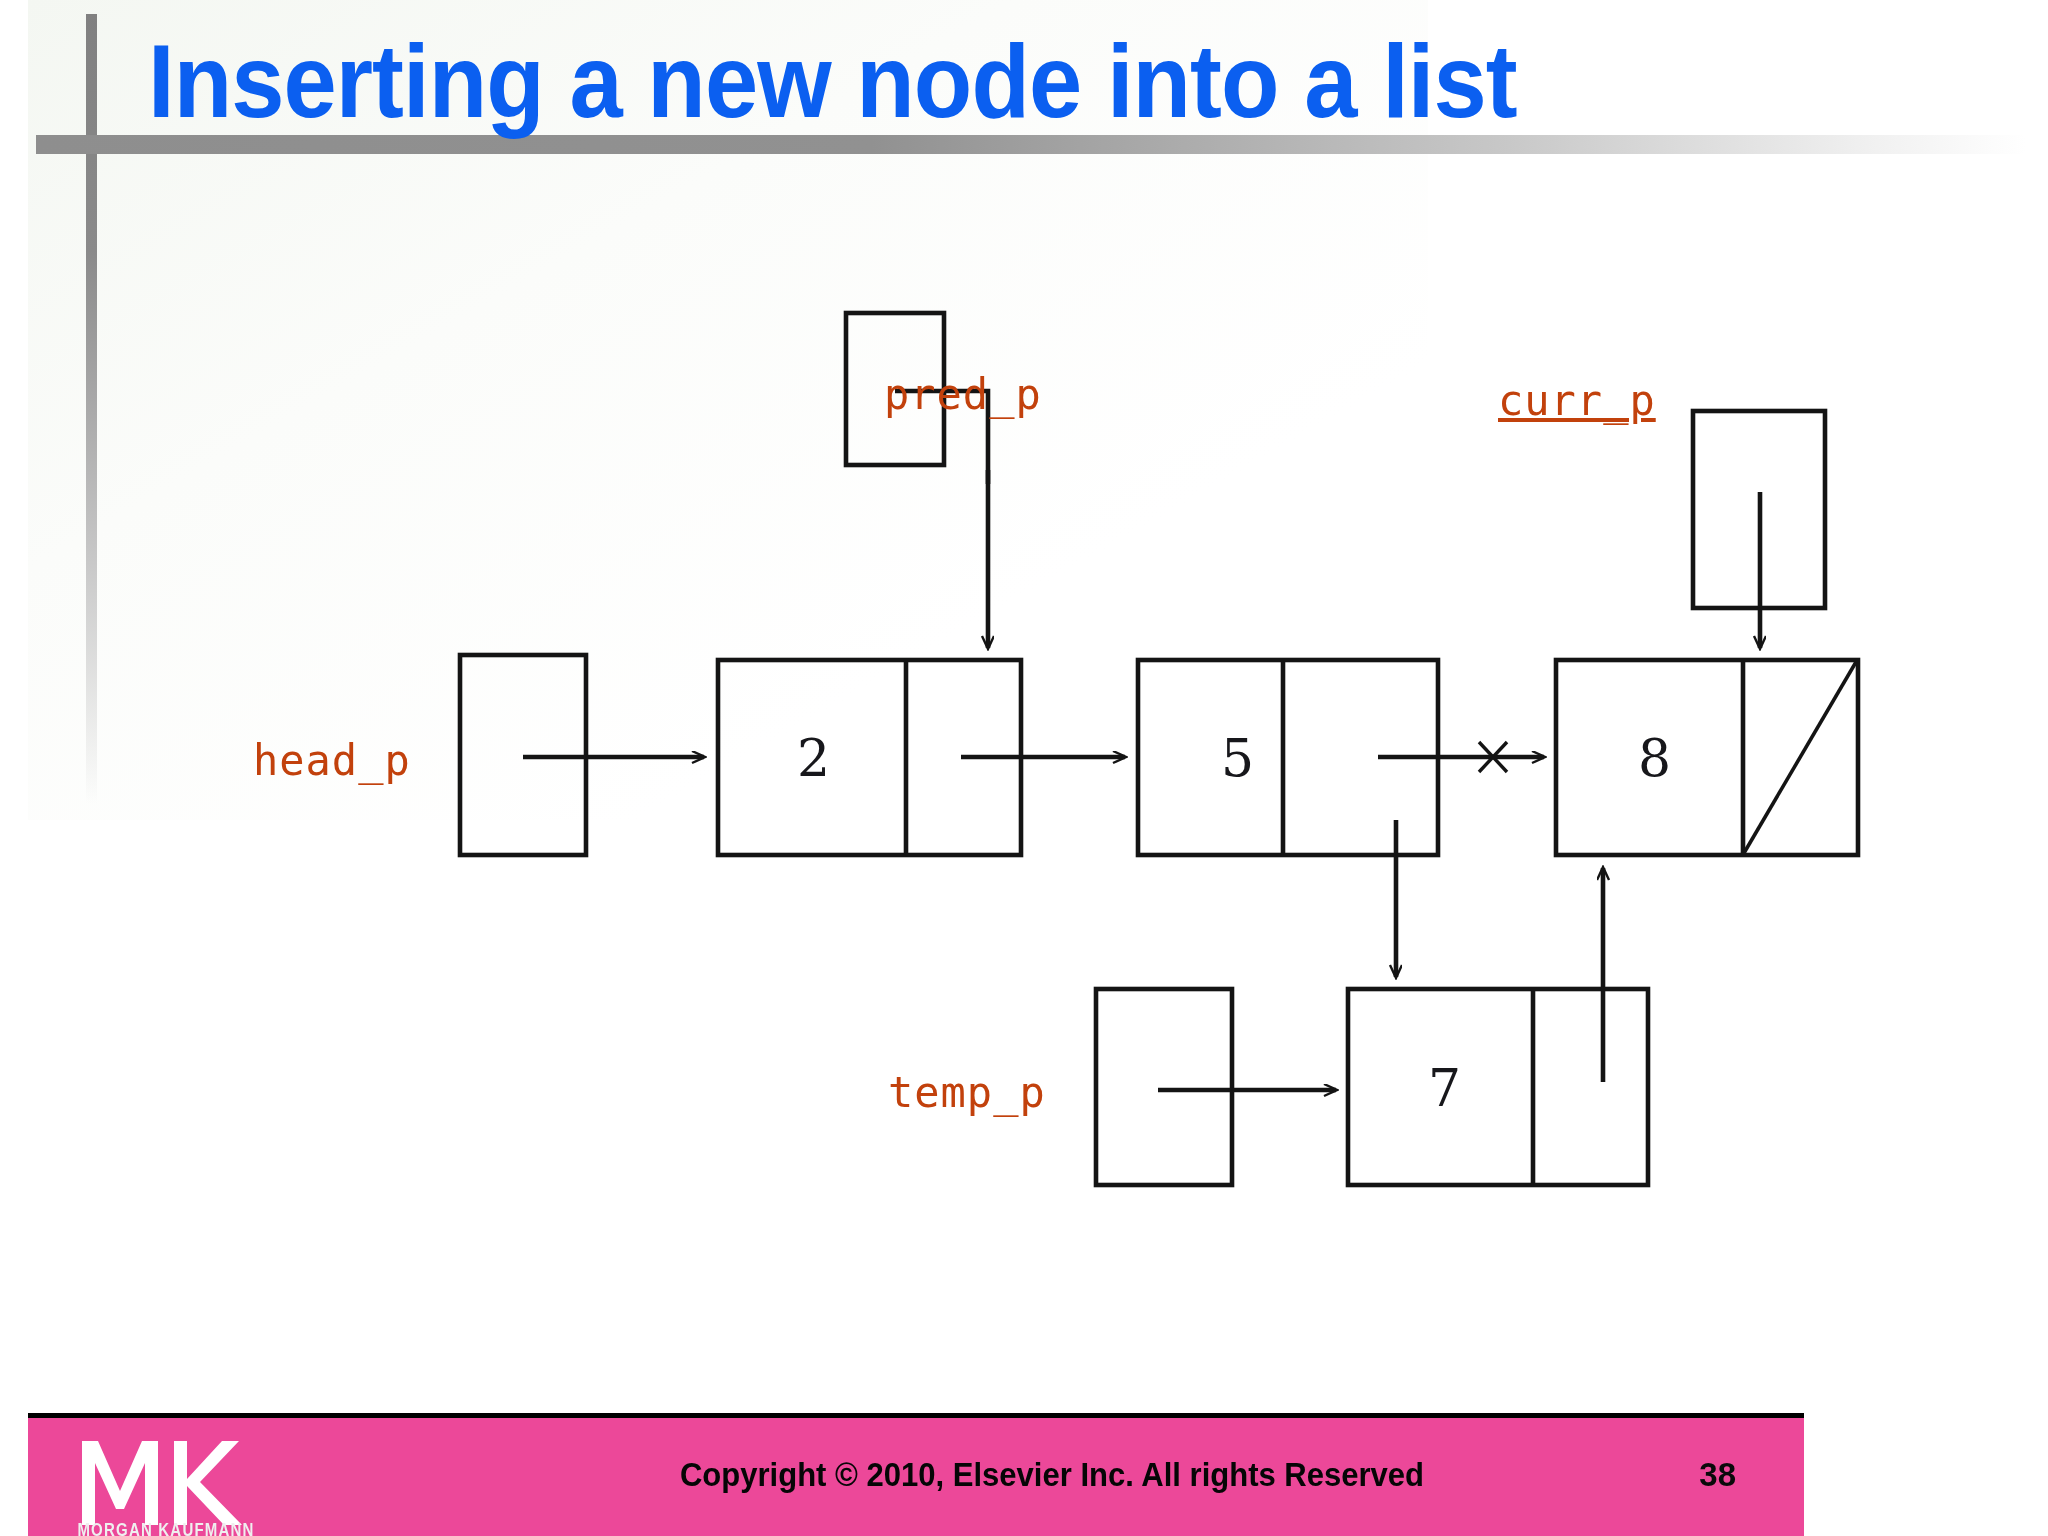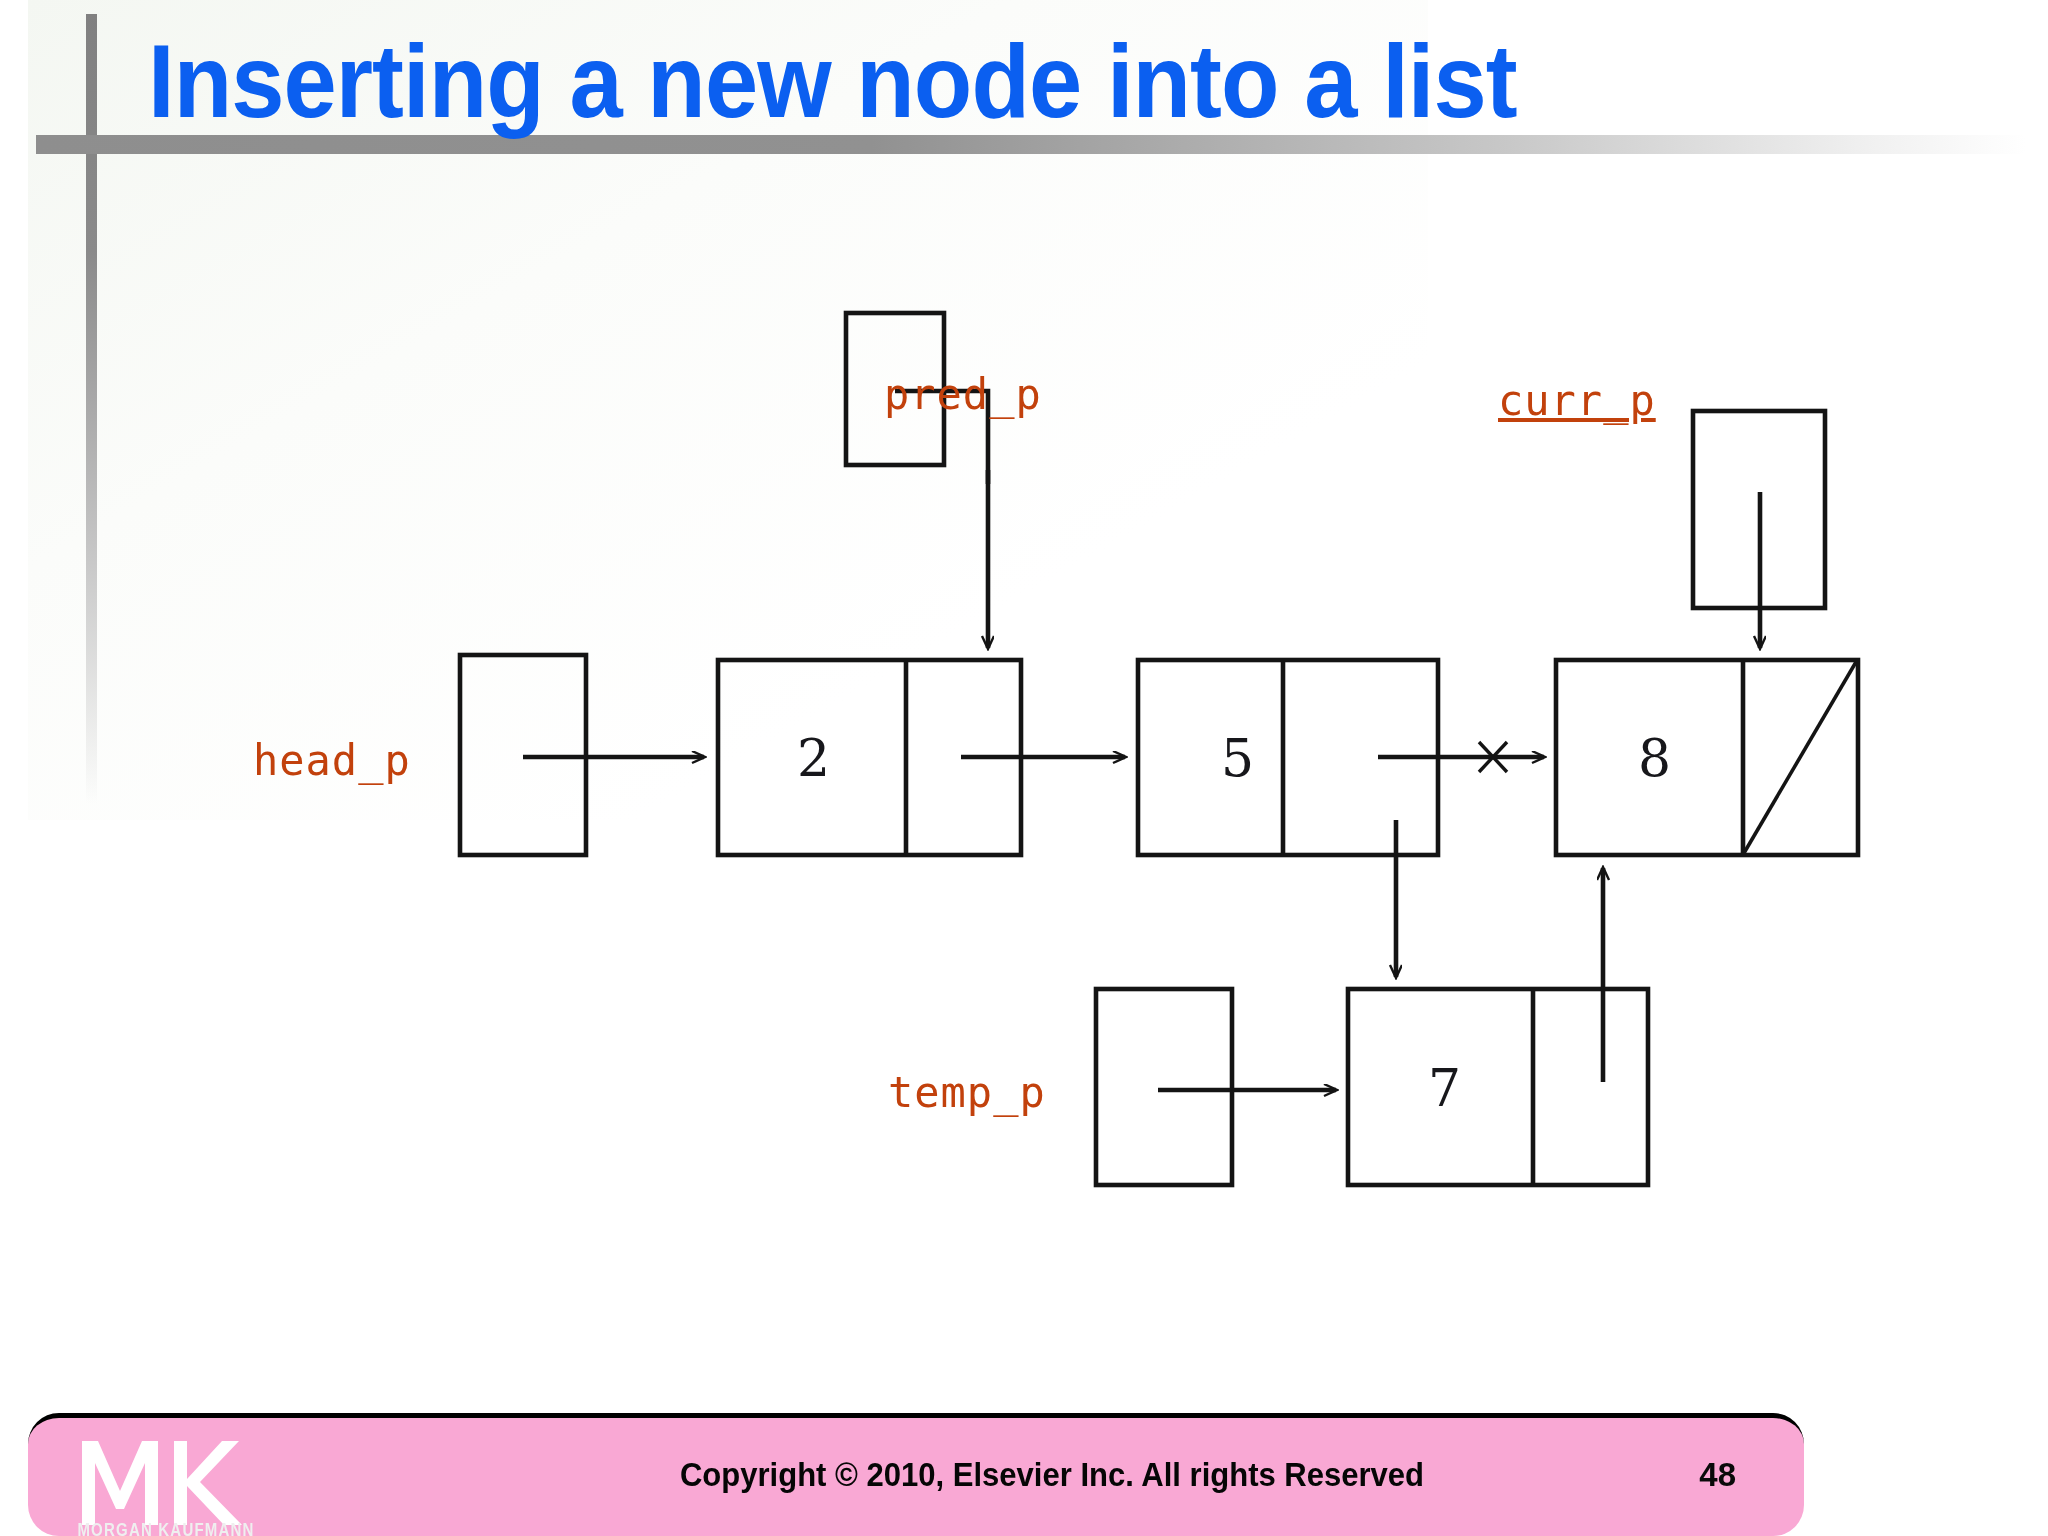--- a/index.html
+++ b/index.html
@@ -80,23 +80,22 @@
     font-size: 52px;
     color: #17171b;
     white-space: nowrap;
   }
 
   
   #footer {
     position: absolute;
     left: 0; bottom: 0;
     width: 1776px; height: 118px;
-    background: #f9a8d4;
+    background: #ec4899;
     border-top: 5px solid #000000;
-    border-radius: 31px;
   }
   #footer-copyright {
     position: absolute;
     left: 0; top: 0;
     width: 2048px;
     text-align: center;
     line-height: 113px;
     font-family: "Liberation Sans", sans-serif;
     font-weight: bold;
     font-size: 33px;
@@ -205,21 +204,21 @@
     <div class="dlabel" style="left:860px; top:1068px;">temp_p</div>
 
     <div class="dvalue" style="left:769px; top:728px;">2</div>
     <div class="dvalue" style="left:1193px; top:728px;">5</div>
     <div class="dvalue" style="left:1610px; top:728px;">8</div>
     <div class="dvalue" style="left:1400px; top:1058px;">7</div>
   </div>
 
   <div id="footer">
     <div id="footer-copyright">Copyright © 2010, Elsevier Inc. All rights Reserved</div>
-    <div id="footer-pagenum">48</div>
+    <div id="footer-pagenum">38</div>
   </div>
 
   <svg id="mk-logo" viewBox="0 0 180 92">
     <g fill="#ffffff">
       <polygon points="6,4 6,88 19,88 19,26 40,72 48,72 69,26 69,88 82,88 82,4 66,4 44,54 22,4"></polygon>
       <polygon points="98,4 111,4 111,42 146,4 163,4 124,45 166,88 148,88 111,49 111,88 98,88"></polygon>
     </g>
   </svg>
   <div id="mk-wordmark">MORGAN KAUFMANN</div>
 

